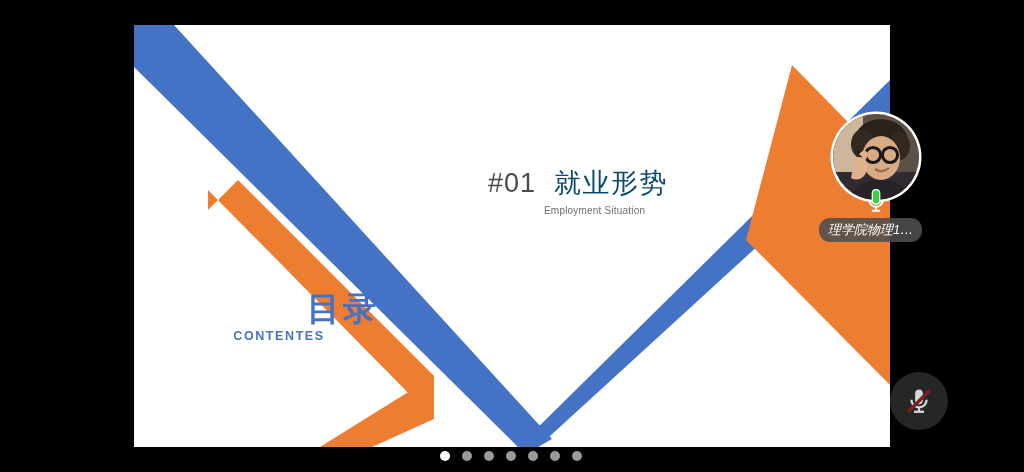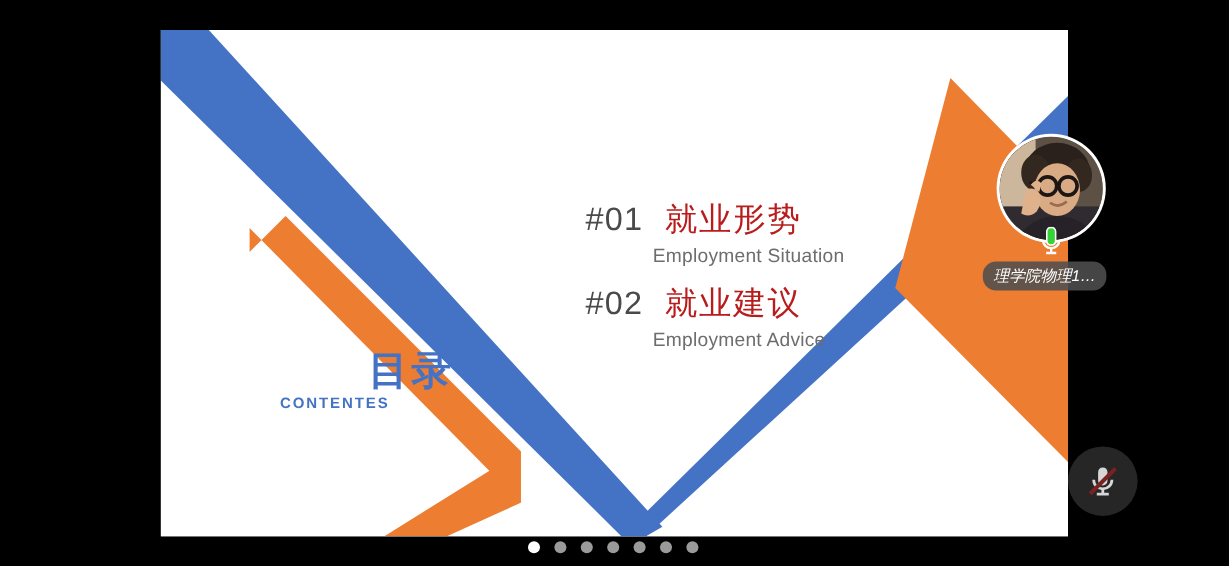--- a/index.html
+++ b/index.html
@@ -86,26 +86,26 @@
   }
   .toc-num {
     font-size: 27px;
     letter-spacing: 1px;
     color: #4a4a4a;
     font-weight: 300;
   }
   .toc-cn-title {
     font-size: 27px;
     margin-left: 18px;
-    color: #b91c1c;
+    color: #0c4a6e;
     letter-spacing: 1.5px;
     font-weight: 400;
   }
   .toc-sub {
-    font-size: 16px;
+    font-size: 10px;
     color: #6d6d6d;
     margin-left: 56px;
     margin-top: 4px;
     letter-spacing: 0.2px;
   }
 
   
   #participant-tile {
     position: absolute;
     left: 833px;
@@ -215,27 +215,20 @@
       </div>
 
       <div class="toc-entry" id="toc-entry-1">
         <div class="toc-entry-main">
           <span class="toc-num">#01</span>
           <span class="toc-cn-title">就业形势</span>
         </div>
         <div class="toc-sub">Employment Situation</div>
       </div>
 
-      <div class="toc-entry" id="toc-entry-2">
-        <div class="toc-entry-main">
-          <span class="toc-num">#02</span>
-          <span class="toc-cn-title">就业建议</span>
-        </div>
-        <div class="toc-sub">Employment Advice</div>
-      </div>
 
     </div>
   </div>
 
   <div id="participant-tile">
 
     <div id="avatar">
       <svg viewBox="0 0 86 86">
         <defs>
           <clipPath id="avclip">

